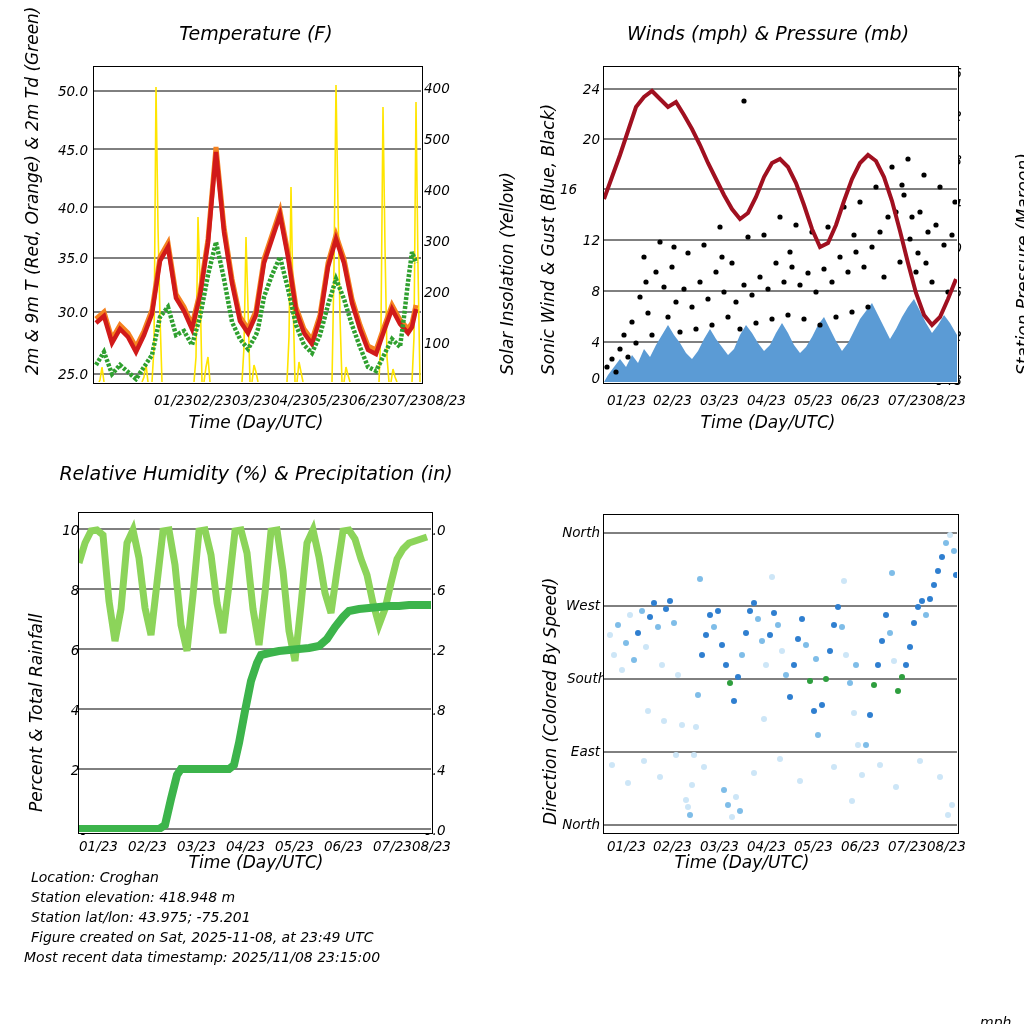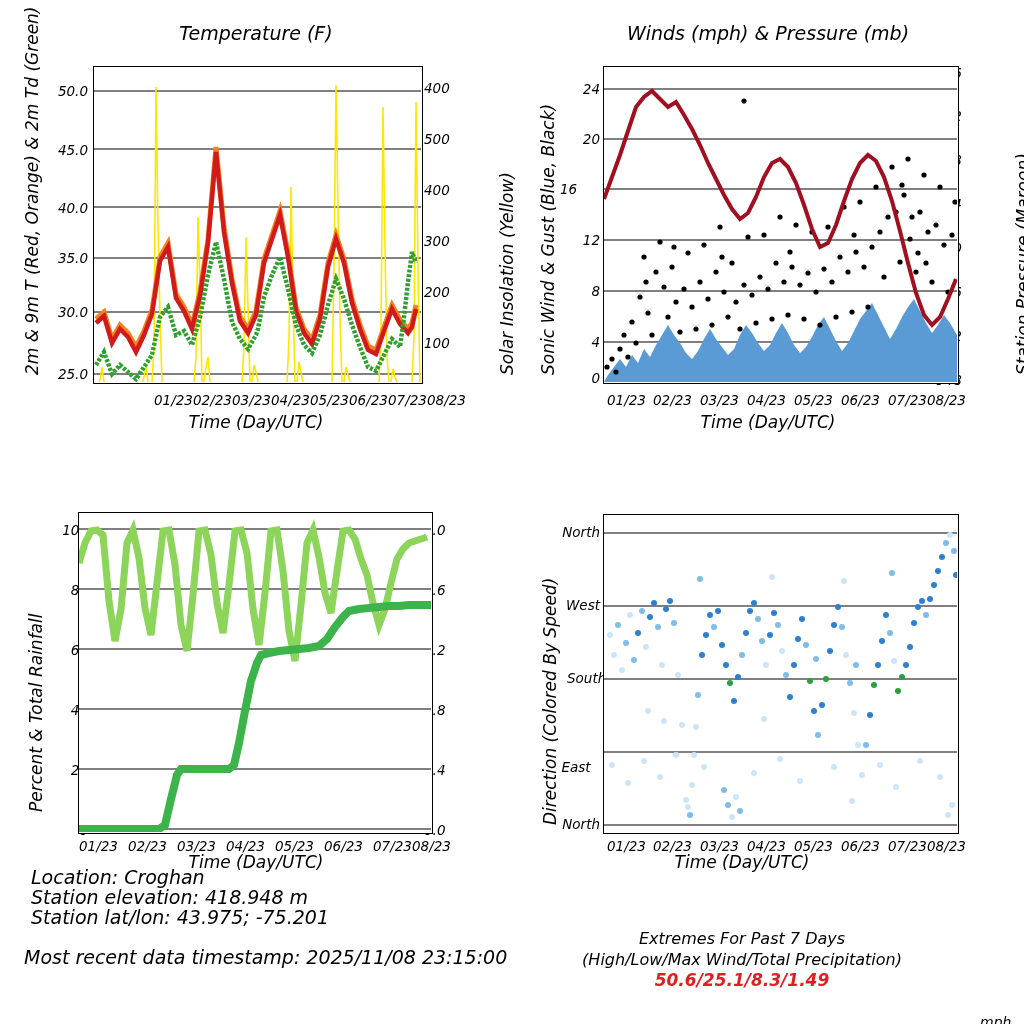--- a/index.html
+++ b/index.html
@@ -10,21 +10,21 @@
   }
   .panel{position:absolute;font-style:italic;}
   .ptitle{
     position:absolute;text-align:center;font-size:19px;white-space:nowrap;
   }
   .axis-label{position:absolute;font-size:17px;white-space:nowrap;}
   .rot{transform-origin:0 0;}
   .tick{position:absolute;font-size:13.5px;white-space:nowrap;}
   .plotbox{position:absolute;border:1.6px solid #000;box-sizing:border-box;background:#fff;overflow:hidden;}
   svg{display:block;}
-  .footer{position:absolute;font-size:19px;line-height:19.5px;white-space:nowrap;}
+  .footer{position:absolute;font-size:14px;line-height:19.5px;white-space:nowrap;}
   .extremes{position:absolute;text-align:center;font-size:16px;line-height:21px;}
   .extremes .vals{color:#e02020;font-weight:bold;font-size:17px;}
   .legend-title{position:absolute;font-size:14px;}
 </style>
 </head>
 <body>
 
 <div class="panel" style="left:0;top:0;width:512px;height:440px;">
   <div class="ptitle" style="left:0;top:22px;width:512px;">Temperature (F)</div>
 
@@ -240,20 +240,21 @@
           <circle cx="314" cy="186" r="2.6"></circle>
           <circle cx="322" cy="196" r="2.6"></circle>
       </g>
 
       <polyline fill="none" stroke="#a01020" stroke-width="4" points="0,132 8,110 16,88 24,64 32,40 40,30 48,24 56,32 64,40 72,35 80,48 88,62 96,78 104,96 112,112 120,128 128,142 136,152 144,146 152,130 160,110 168,96 176,92 184,100 192,116 200,138 208,162 216,180 224,176 232,158 240,134 248,112 256,96 264,88 272,94 280,110 288,134 296,164 304,196 312,226 320,248 328,258 336,250 344,232 352,212"></polyline>
     </svg>
   </div>
 </div>
 
 <div class="panel" style="left:0;top:440px;width:512px;height:460px;">
+  <div class="ptitle" style="left:0;top:22px;width:512px;">Relative Humidity (%) &amp; Precipitation (in)</div>
 
   <div class="axis-label rot" style="left:26px;top:372px;transform:rotate(-90deg);">Percent &amp; Total Rainfall</div>
   <div class="axis-label" style="left:0;top:412px;width:512px;text-align:center;">Time (Day/UTC)</div>
 
   <div class="tick" style="left:40px;top:82px;width:48px;text-align:right;">100</div>
   <div class="tick" style="left:40px;top:142px;width:48px;text-align:right;">80</div>
   <div class="tick" style="left:40px;top:202px;width:48px;text-align:right;">60</div>
   <div class="tick" style="left:40px;top:262px;width:48px;text-align:right;">40</div>
   <div class="tick" style="left:40px;top:322px;width:48px;text-align:right;">20</div>
   <div class="tick" style="left:40px;top:382px;width:48px;text-align:right;">0</div>
@@ -287,32 +288,33 @@
 
       <polyline fill="none" stroke="#8cd45a" stroke-width="7" points="0,50 6,30 12,18 18,17 24,22 30,88 36,128 42,96 48,30 54,17 60,45 66,95 72,122 78,70 84,18 90,17 96,52 102,112 108,138 114,82 120,18 126,17 132,42 138,90 144,120 150,72 156,18 162,17 168,40 174,96 180,132 186,80 192,18 198,17 204,58 210,118 216,148 222,92 228,30 234,17 240,44 246,80 252,100 258,58 264,18 270,17 276,26 282,46 288,62 294,90 300,112 306,96 312,70 318,46 324,36 330,30 336,28 342,26 348,24"></polyline>
 
       <polyline fill="none" stroke="#3cb44b" stroke-width="8" points="0,316 10,316 20,316 30,316 40,316 50,316 60,316 70,316 80,316 86,312 92,286 98,262 102,256 110,256 120,256 130,256 140,256 150,256 155,252 160,230 166,198 172,168 178,150 182,142 190,140 200,138 210,137 220,136 230,135 240,133 248,126 256,114 264,104 270,98 280,96 290,95 300,94 310,93 320,93 330,92 340,92 352,92"></polyline>
     </svg>
   </div>
 
   <div class="footer" style="left:31px;top:428px;">Location: Croghan</div>
   <div class="footer" style="left:31px;top:448px;">Station elevation: 418.948 m</div>
   <div class="footer" style="left:31px;top:468px;">Station lat/lon: 43.975; -75.201</div>
+  <div class="footer" style="left:31px;top:488px;">Figure created on Sat, 2025-11-08, at 23:49 UTC</div>
   <div class="footer" style="left:24px;top:508px;">Most recent data timestamp: 2025/11/08 23:15:00</div>
 </div>
 
 <div class="panel" style="left:512px;top:440px;width:512px;height:460px;">
 
   <div class="axis-label rot" style="left:28px;top:385px;transform:rotate(-90deg);">Direction (Colored By Speed)</div>
   <div class="axis-label" style="left:0;top:412px;width:460px;text-align:center;">Time (Day/UTC)</div>
 
   <div class="tick" style="left:40px;top:84px;width:48px;text-align:right;">North</div>
   <div class="tick" style="left:40px;top:157px;width:48px;text-align:right;">West</div>
   <div class="tick" style="left:55px;top:230px;width:48px;text-align:left;">South</div>
-  <div class="tick" style="left:40px;top:303px;width:48px;text-align:center;margin-top:16px;">East</div>
+  <div class="tick" style="left:40px;top:303px;width:48px;text-align:right;">East</div>
   <div class="tick" style="left:40px;top:376px;width:48px;text-align:right;">North</div>
 
   <div class="tick" style="left:95px;top:398px;">01/23</div>
   <div class="tick" style="left:141px;top:398px;">02/23</div>
   <div class="tick" style="left:188px;top:398px;">03/23</div>
   <div class="tick" style="left:235px;top:398px;">04/23</div>
   <div class="tick" style="left:282px;top:398px;">05/23</div>
   <div class="tick" style="left:329px;top:398px;">06/23</div>
   <div class="tick" style="left:376px;top:398px;">07/23</div>
   <div class="tick" style="left:415px;top:398px;">08/23</div>
@@ -461,18 +463,13 @@
     
     
     
     
     
     
     
     
   </div>
 
-  <div class="extremes" style="left:0;top:488px;width:460px;">
-    <div>Extremes For Past 7 Days</div>
-    <div>(High/Low/Max Wind/Total Precipitation)</div>
-    <div class="vals">50.6/25.1/8.3/1.49</div>
-  </div>
 </div>
 
 </body></html>

